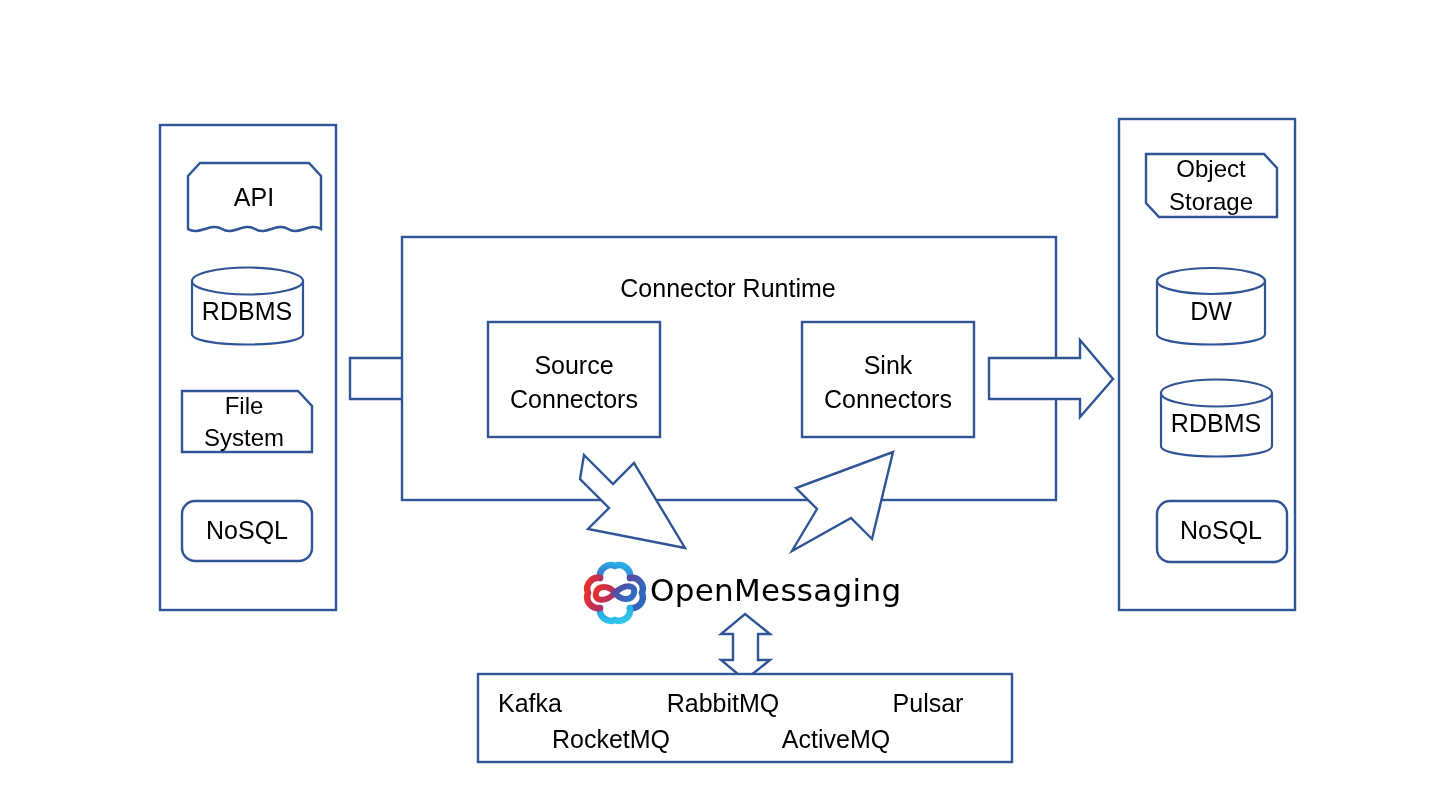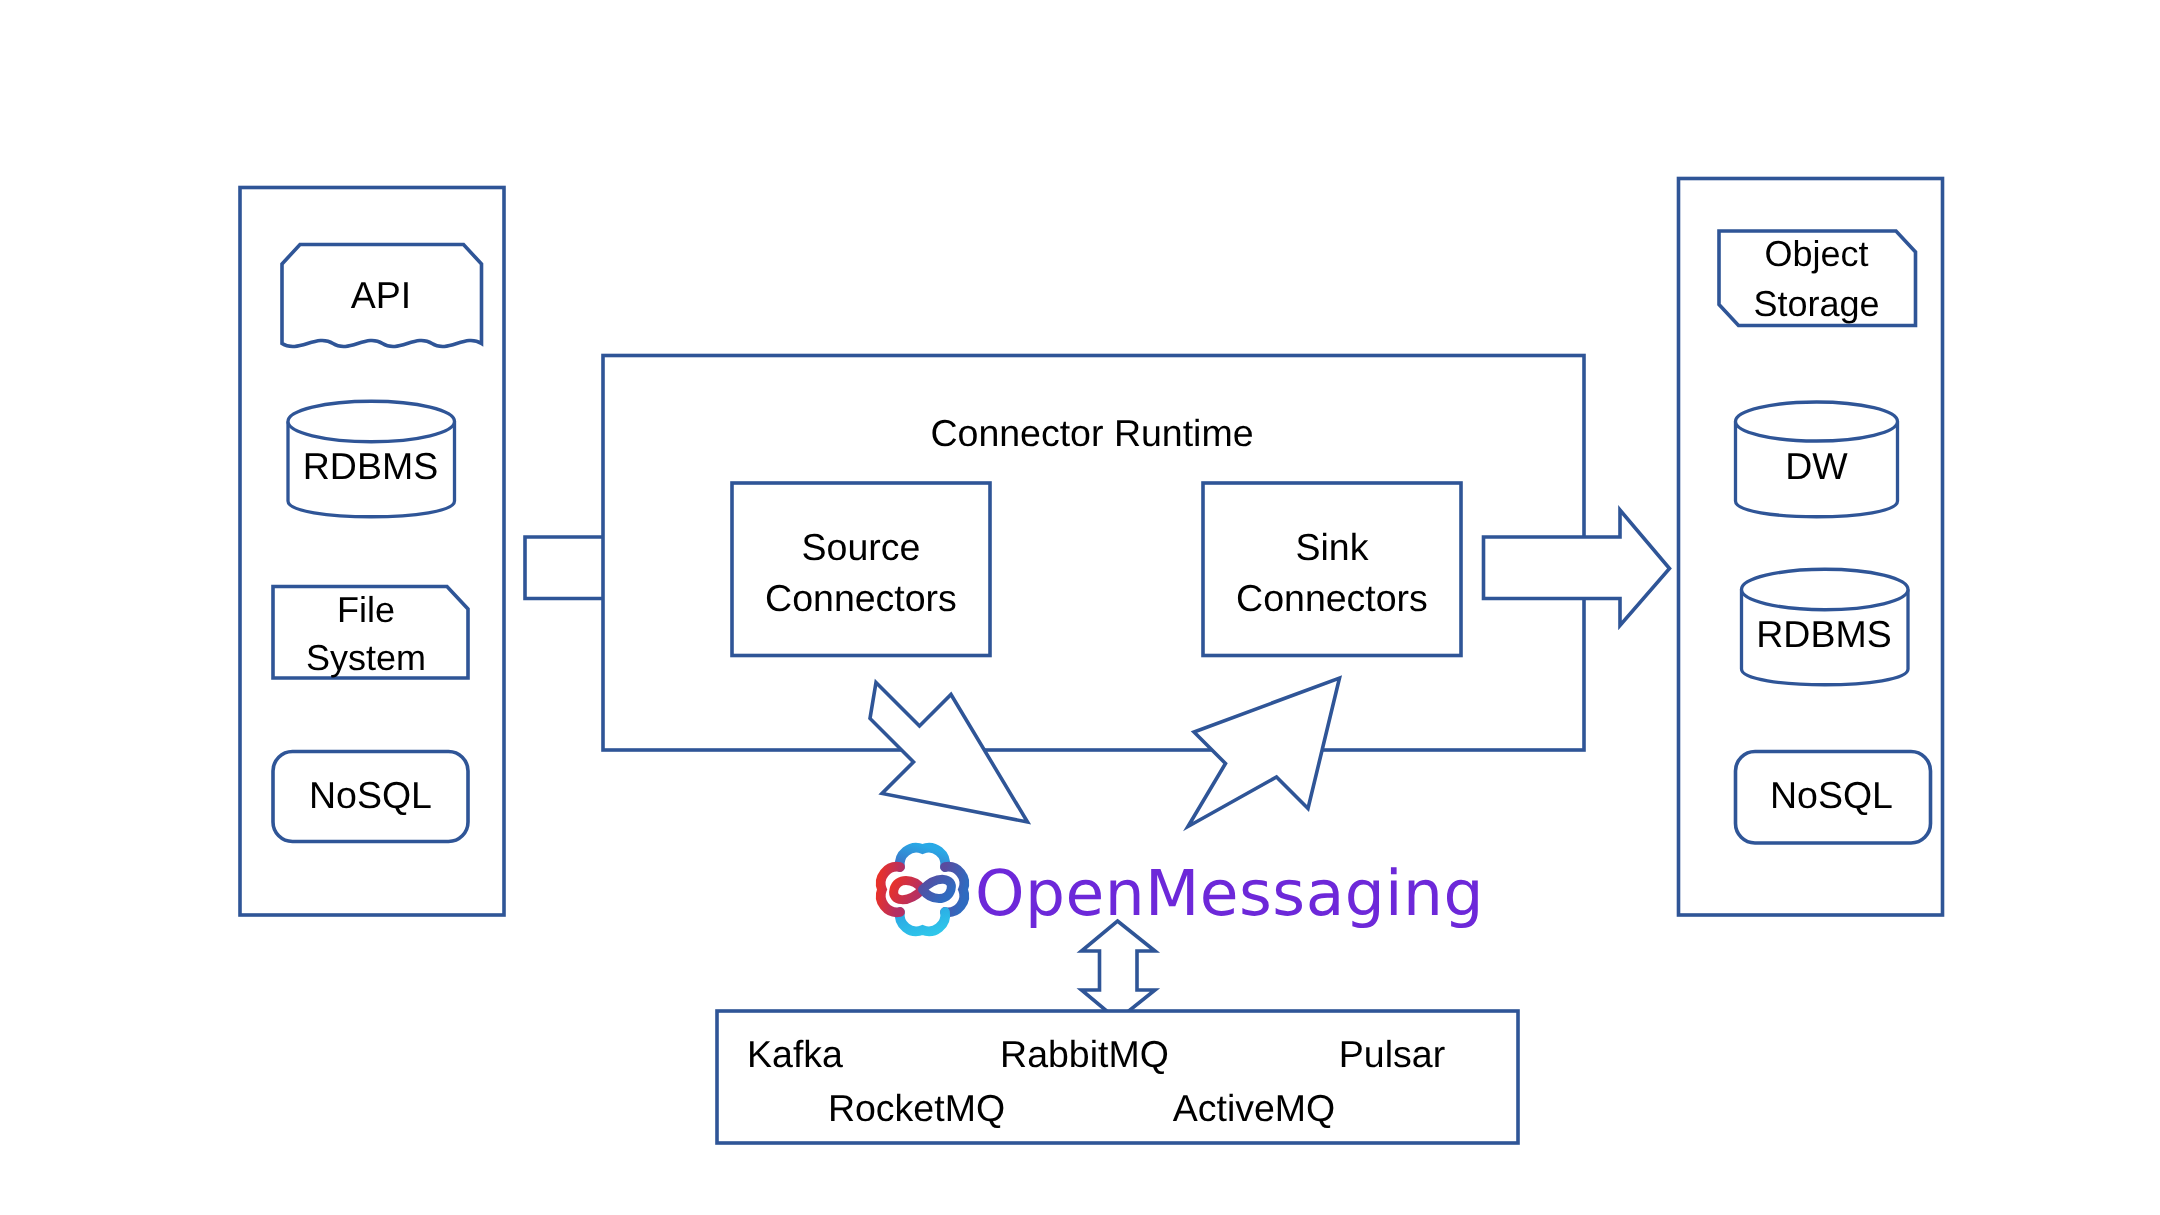--- a/index.html
+++ b/index.html
@@ -77,22 +77,22 @@
   .mq-label {
     font-family: "Liberation Sans", "DejaVu Sans", sans-serif;
     font-size: 25px;
     fill: #000000;
     text-anchor: middle;
     dominant-baseline: middle;
   }
   .om-wordmark {
     position: absolute;
     font-family: "DejaVu Sans", "Liberation Sans", sans-serif;
-    font-size: 42px;
-    color: #6d28d9;
+    font-size: 31px;
+    color: #000000;
     letter-spacing: 0.3px;
     white-space: nowrap;
     line-height: 1;
   }
 </style>
 </head>
 <body>
 
 <div id="diagram-root">
 

